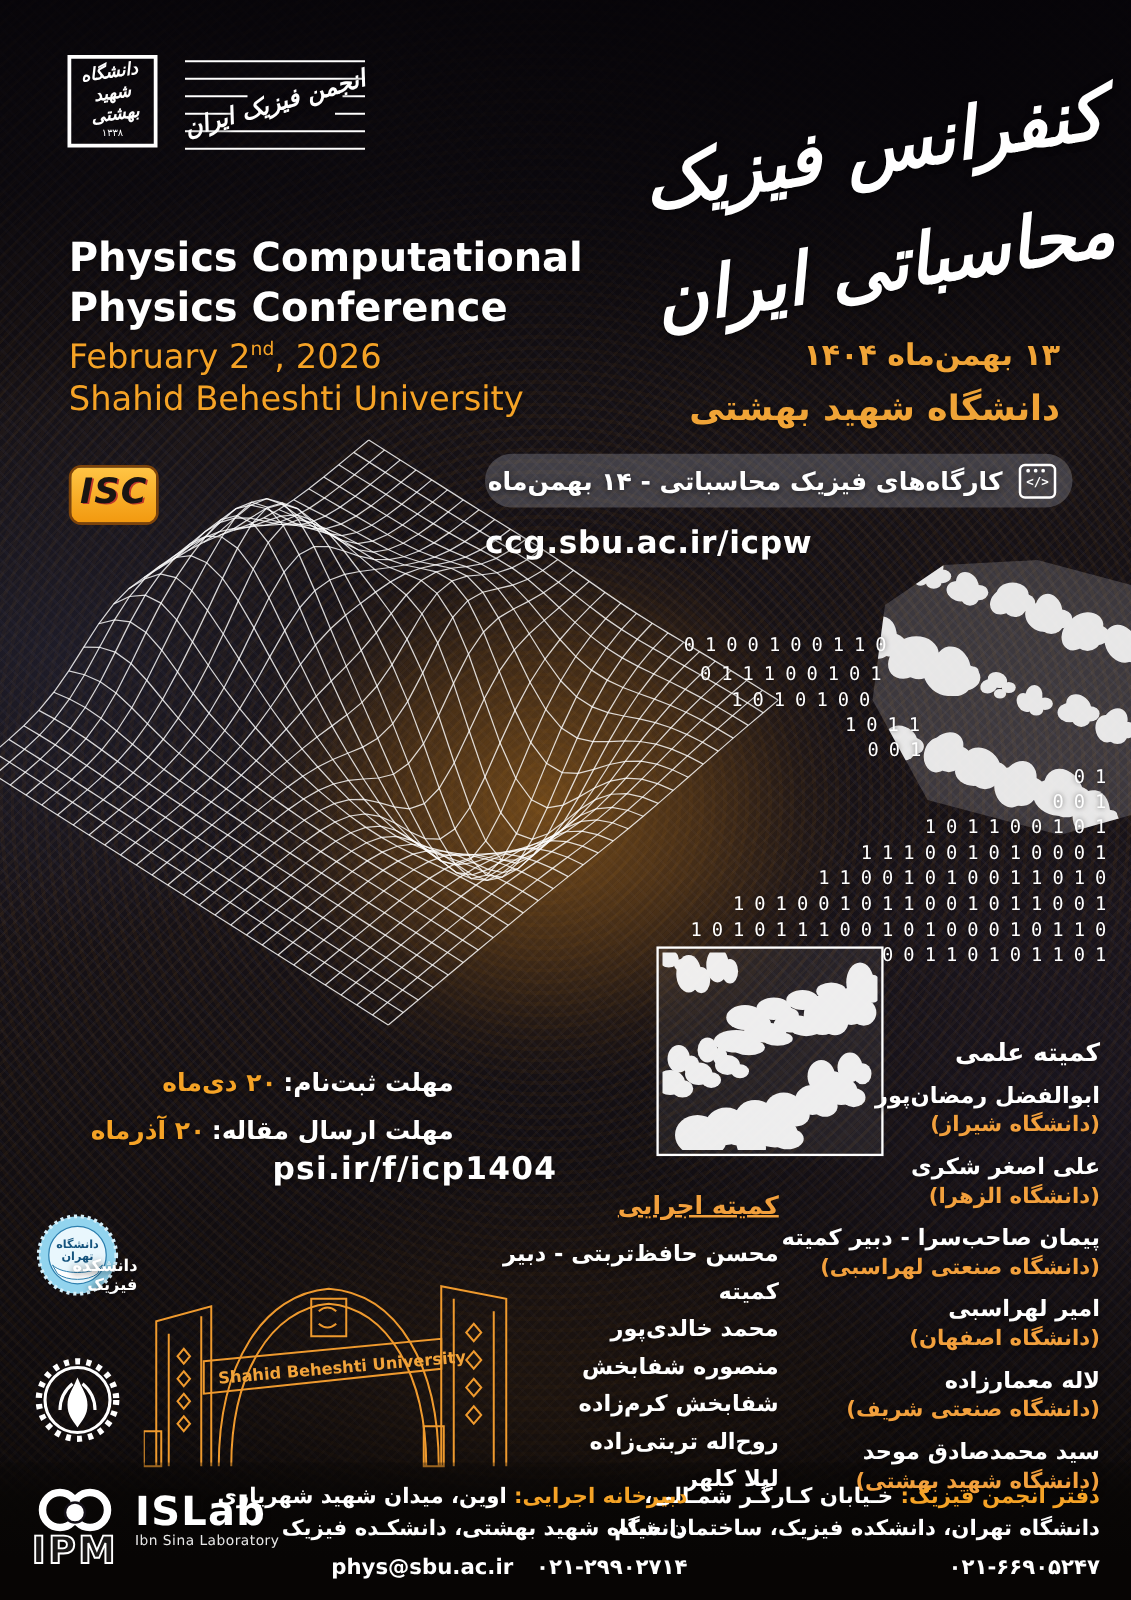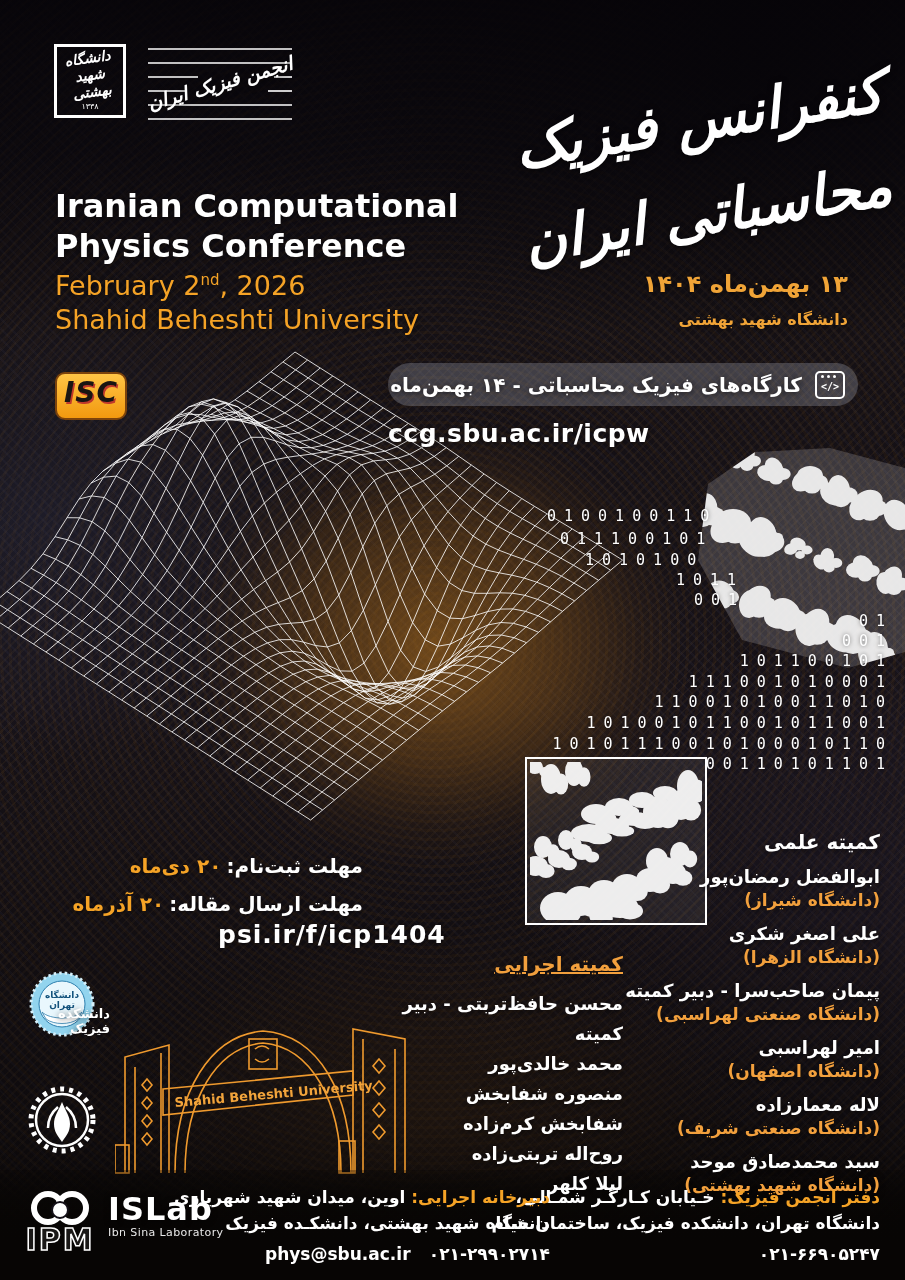--- a/index.html
+++ b/index.html
@@ -28,21 +28,21 @@
   .sbu-seal-year{color:#fff;font-size:8px;text-align:center;letter-spacing:1px;margin-top:1px;}
   .psi-logo{left:148px;top:44px;width:144px;height:78px;z-index:5;}
   .psi-name{position:absolute;inset:0;display:flex;align-items:center;justify-content:center;transform:rotate(-16deg);color:#fff;font-weight:bold;font-style:italic;font-size:19px;white-space:nowrap;}
   .title-fa{right:30px;top:44px;width:460px;text-align:right;transform:rotate(-9deg);transform-origin:100% 0;color:#fff;font-weight:bold;font-style:italic;font-size:57px;line-height:94px;z-index:5;}
   .title-fa .l2{margin-right:6px;}
   .title-en{left:55px;top:186px;font-size:32px;line-height:40px;font-weight:bold;color:#fff;z-index:5;}
   .date-en{left:55px;top:270px;font-size:27px;color:#f5a326;z-index:5;}
   .date-en sup{font-size:15px;}
   .venue-en{left:55px;top:304px;font-size:27px;color:#f5a326;z-index:5;}
   .date-fa{right:57px;top:270px;font-size:24px;font-weight:bold;color:#f0a437;z-index:5;}
-  .venue-fa{right:57px;top:310px;font-size:16px;font-weight:bold;color:#f0a437;z-index:5;}
+  .venue-fa{right:57px;top:310px;font-size:28px;font-weight:bold;color:#f0a437;z-index:5;}
 
   .isc-badge{left:55px;top:372px;width:72px;height:48px;background:linear-gradient(#ffc545,#f2990f);border:2px solid #7c430b;border-radius:10px;box-sizing:border-box;text-align:center;z-index:5;}
   .isc-badge span{font-size:28px;line-height:38px;font-weight:bold;font-style:italic;color:#191512;letter-spacing:1px;text-shadow:1.5px 1.5px 0 #c0392b;}
 
   .workshop-pill{left:388px;top:363px;width:470px;height:43px;border-radius:22px;background:rgba(178,182,198,.28);display:flex;align-items:center;gap:13px;padding:0 13px;box-sizing:border-box;z-index:5;direction:rtl;}
   .code-icon{width:30px;height:28px;border:2px solid #fff;border-radius:5px;box-sizing:border-box;flex:0 0 auto;position:relative;}
   .code-icon .dots{position:absolute;top:2px;left:4px;display:flex;gap:3px;}
   .code-icon .dots i{width:3px;height:3px;background:#fff;border-radius:50%;}
   .code-icon .glyph{position:absolute;left:0;right:0;top:8px;text-align:center;color:#fff;font-size:10px;font-weight:bold;font-family:"DejaVu Sans Mono",monospace;}
   .workshop-label{color:#fff;font-weight:bold;font-size:20px;white-space:nowrap;}
@@ -347,21 +347,21 @@
     </svg>
     <div class="psi-name fa shadowed">انجمن فیزیک ایران</div>
   </div>
 
   <div class="abs title-fa fa shadowed">
     <div class="l1">کنفرانس فیزیک</div>
     <div class="l2">محاسباتی ایران</div>
   </div>
 
   <div class="abs title-en shadowed">
-    <div>Iranian Computational</div>
+    <div>Physics Computational</div>
     <div>Physics Conference</div>
   </div>
   <div class="abs date-en shadowed">
     <span>February 2</span><sup>nd</sup><span>, 2026</span>
   </div>
   <div class="abs venue-en shadowed">Shahid Beheshti University</div>
 
   <div class="abs date-fa fa shadowed">۱۳ بهمن‌ماه ۱۴۰۴</div>
   <div class="abs venue-fa fa shadowed">دانشگاه شهید بهشتی</div>
 

